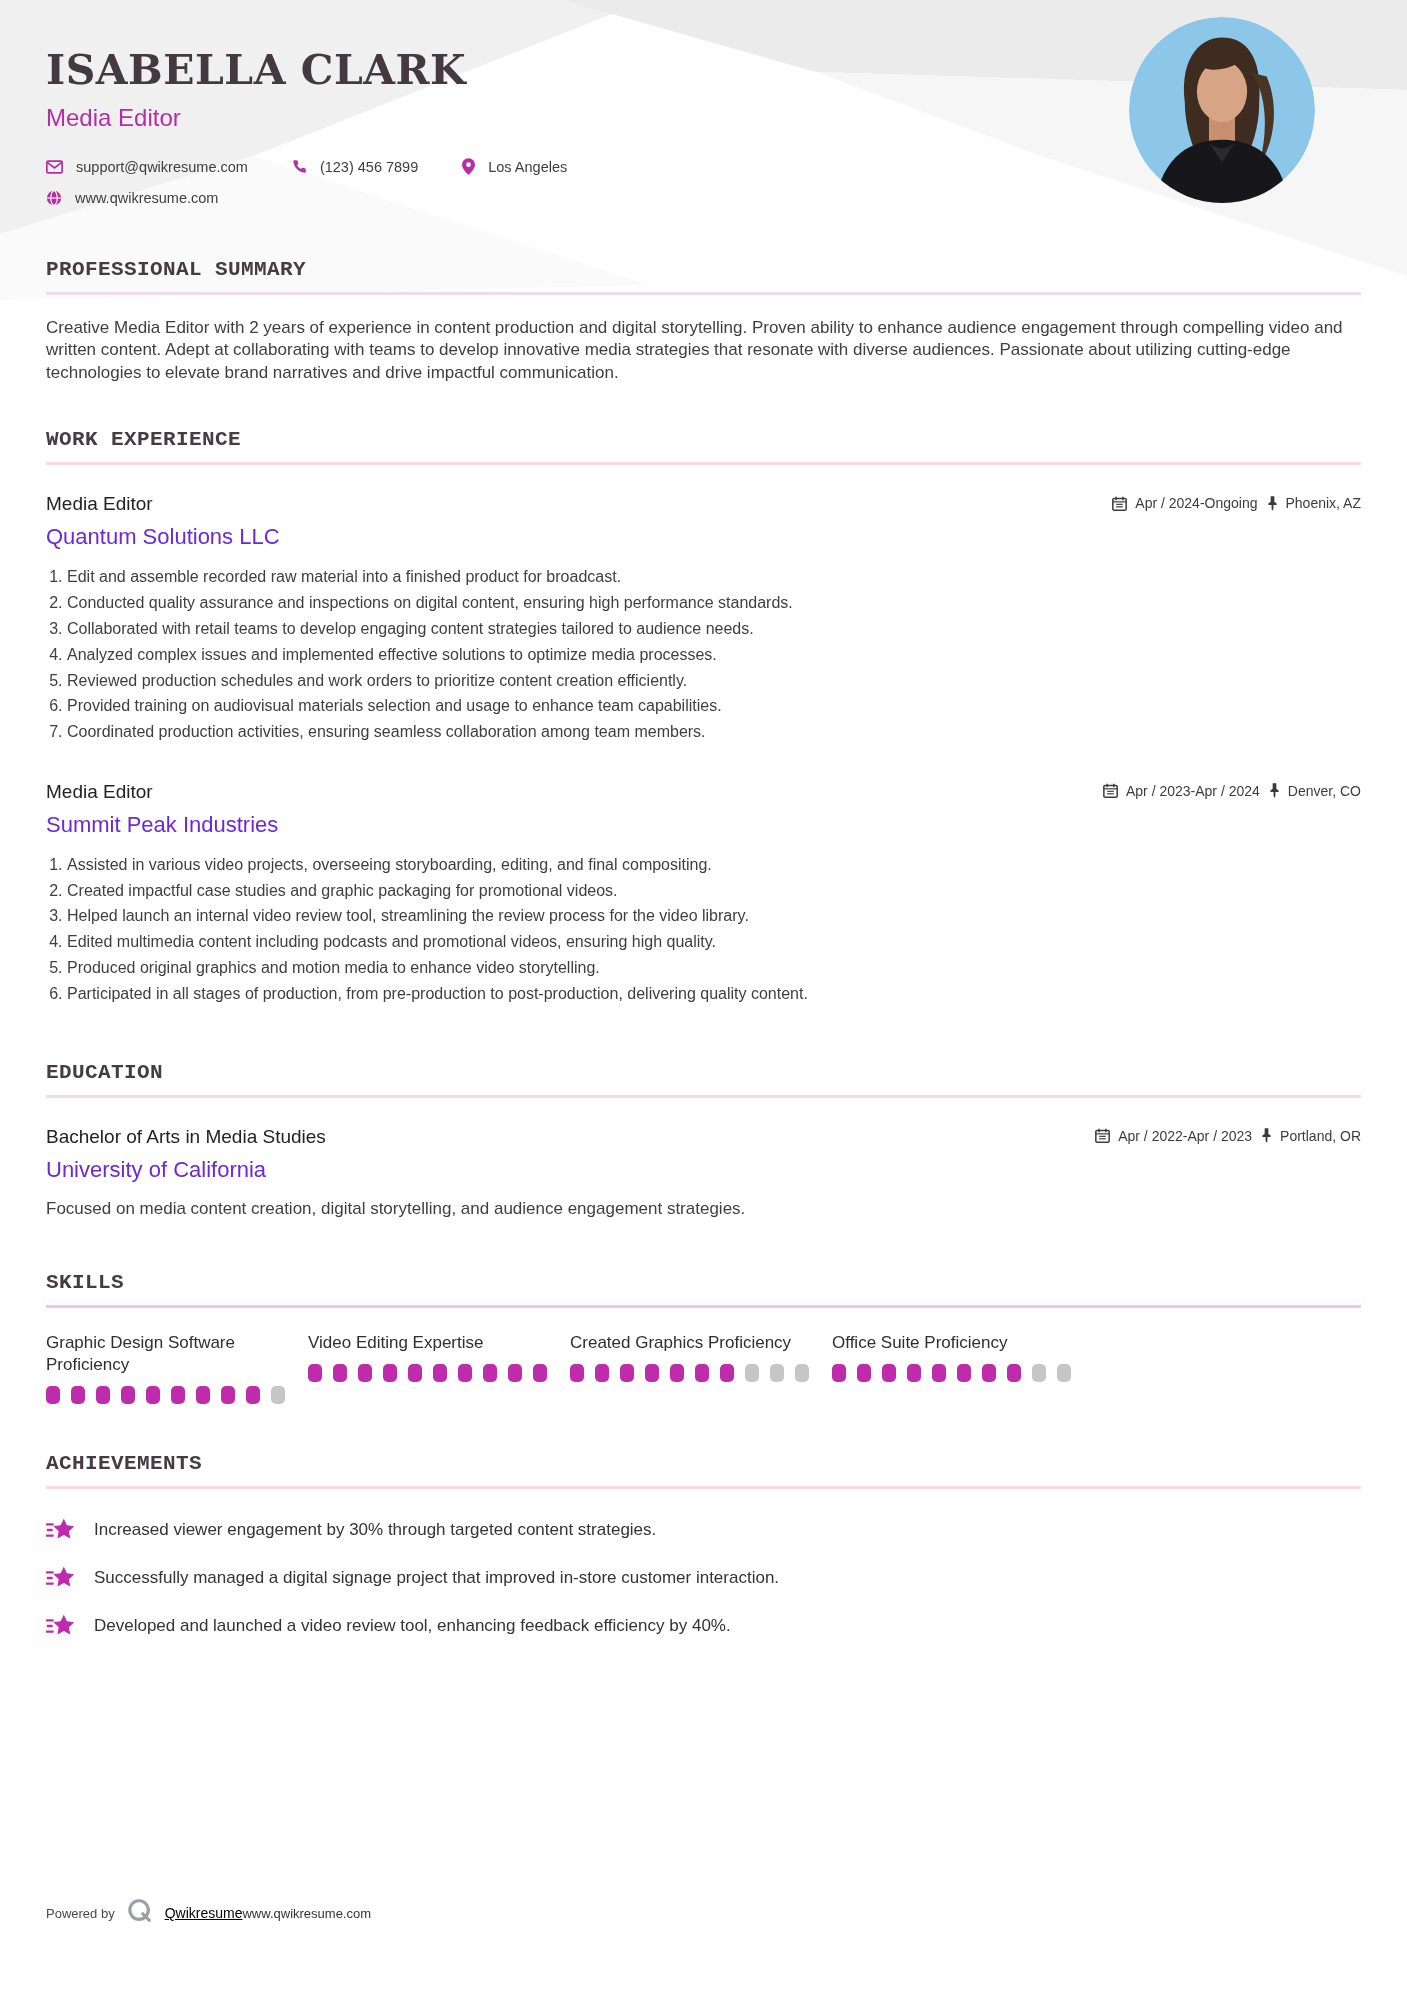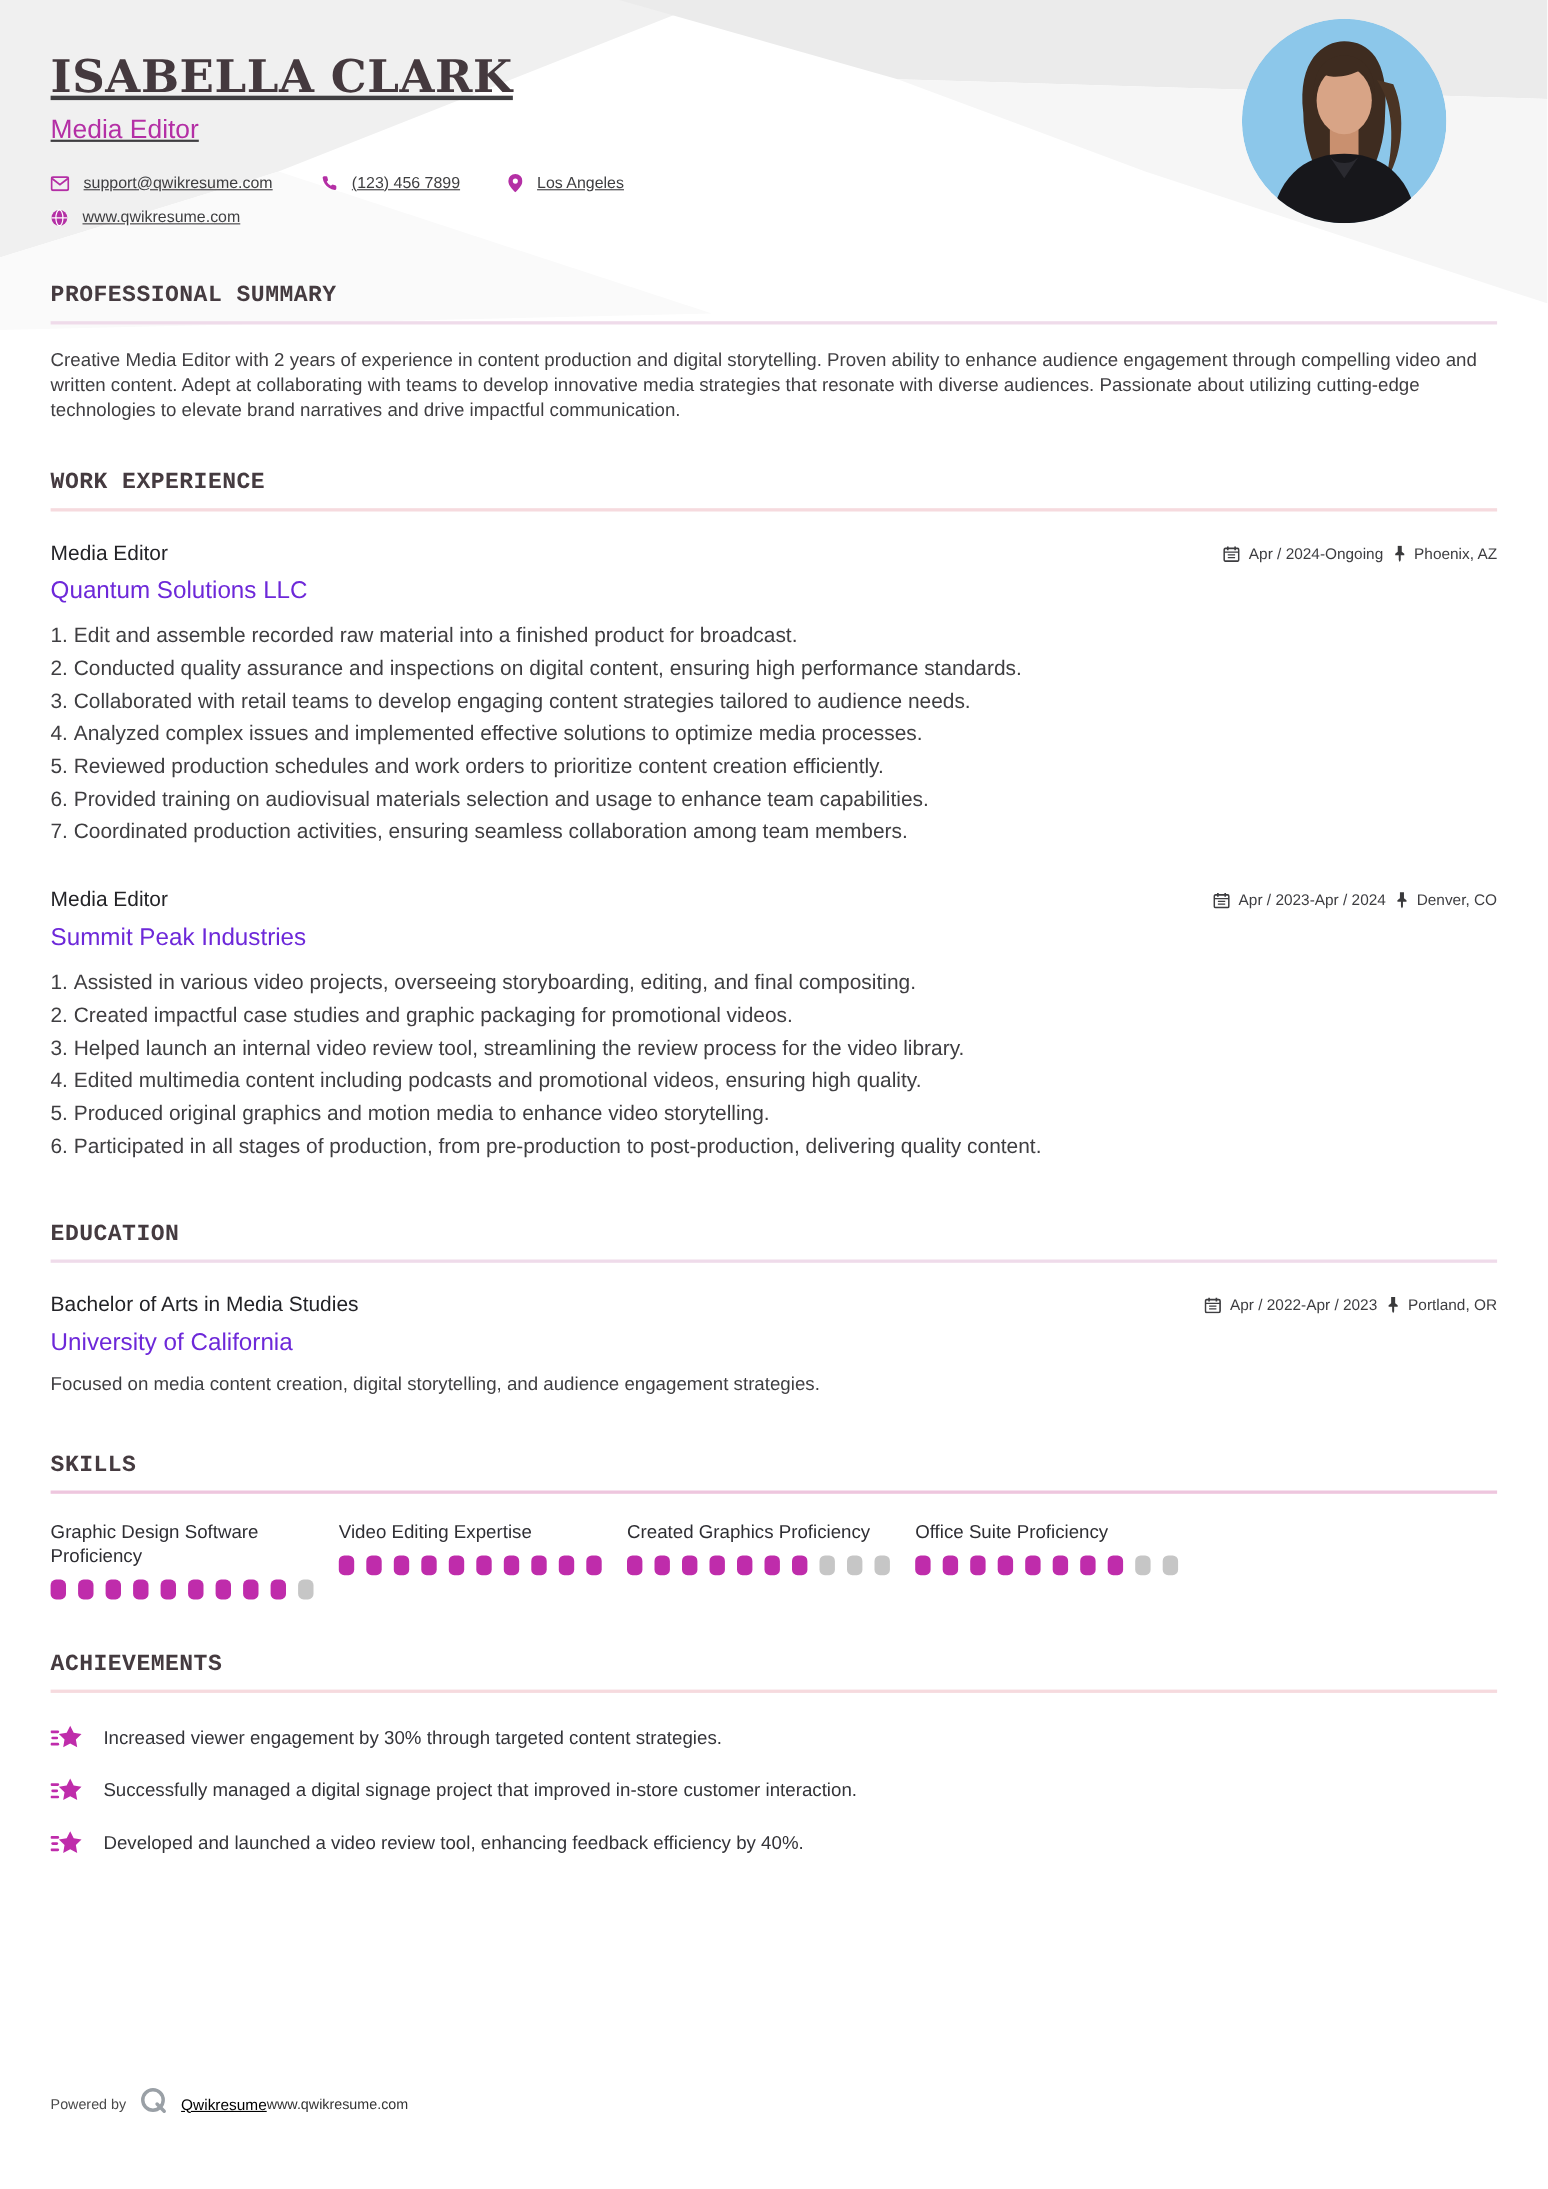--- a/index.html
+++ b/index.html
@@ -17,21 +17,21 @@
   .hero-art { position:absolute; top:0; left:0; width:100%; height:300px; pointer-events:none; }
   .hero-art .shape { position:absolute; top:0; left:0; width:100%; height:100%; }
   .s1 { background:#f0f0f0; clip-path:polygon(0 0, 46% 0, 18% 52%, 0 78%); }
   .s2 { background:#ebebeb; clip-path:polygon(40% 0, 100% 0, 100% 30%, 58% 24%); }
   .s3 { background:#f6f6f6; clip-path:polygon(58% 24%, 100% 30%, 100% 92%, 74% 52%); }
   .s4 { background:#fafafa; clip-path:polygon(0 78%, 18% 52%, 46% 95%, 0 100%); }
 
   .content { position:relative; padding:0 46px; }
 
   
-  .header { position:relative; padding-top:46px; min-height:230px;text-decoration:underline; }
+  .header { position:relative; padding-top:46px; min-height:230px; }
   .name {
     font-family:"DejaVu Serif","Liberation Serif",serif;
     font-size:41px; font-weight:700; letter-spacing:0.5px;
     color:#44393e;
   }
   .job-title { margin-top:10px; font-size:24px; color:#b42fa5; font-weight:500; }
   .contact-row { display:flex; align-items:center; gap:44px; margin-top:26px; }
   .contact-row.second { margin-top:15px; }
   .contact-item { display:flex; align-items:center; gap:13px; font-size:14.5px; color:#3e3e40; }
   .contact-item svg { display:block; }
@@ -54,21 +54,21 @@
 
   
   .entry { margin-top:28px; }
   .entry-head { display:flex; justify-content:space-between; align-items:flex-start; }
   .entry-titles .entry-title { font-size:19px; color:#232327; font-weight:500; }
   .entry-titles .entry-company { margin-top:9px; font-size:22px; color:#6d28d9; }
   .entry-meta { display:flex; flex-direction:row; align-items:flex-end; gap:9px; padding-top:2px; }
   .meta-row { display:flex; align-items:center; gap:8px; font-size:14px; font-weight:500; color:#3d3d40; }
   .meta-row svg { display:block; }
   .entry ol { margin-top:17px; padding-left:21px; }
-  .entry ol li { font-size:19px; line-height:1.3; margin-bottom:5px; color:#3f3e41; }
+  .entry ol li { font-size:16px; line-height:1.3; margin-bottom:5px; color:#3f3e41; }
   .edu-desc { margin-top:16px; font-size:17px; color:#3f3e41; }
 
   
   .skills-grid { margin-top:24px; display:grid; grid-template-columns:repeat(4,262px); column-gap:0; }
   .skill-name { font-size:17px; color:#2e2e33; line-height:1.3; max-width:230px; }
   .skill-dots { display:flex; gap:11px; margin-top:10px; }
   .dot { width:14px; height:18px; border-radius:5px; background:#c6c6c6; }
   .dot.on { background:#bf2cab; }
 
   

